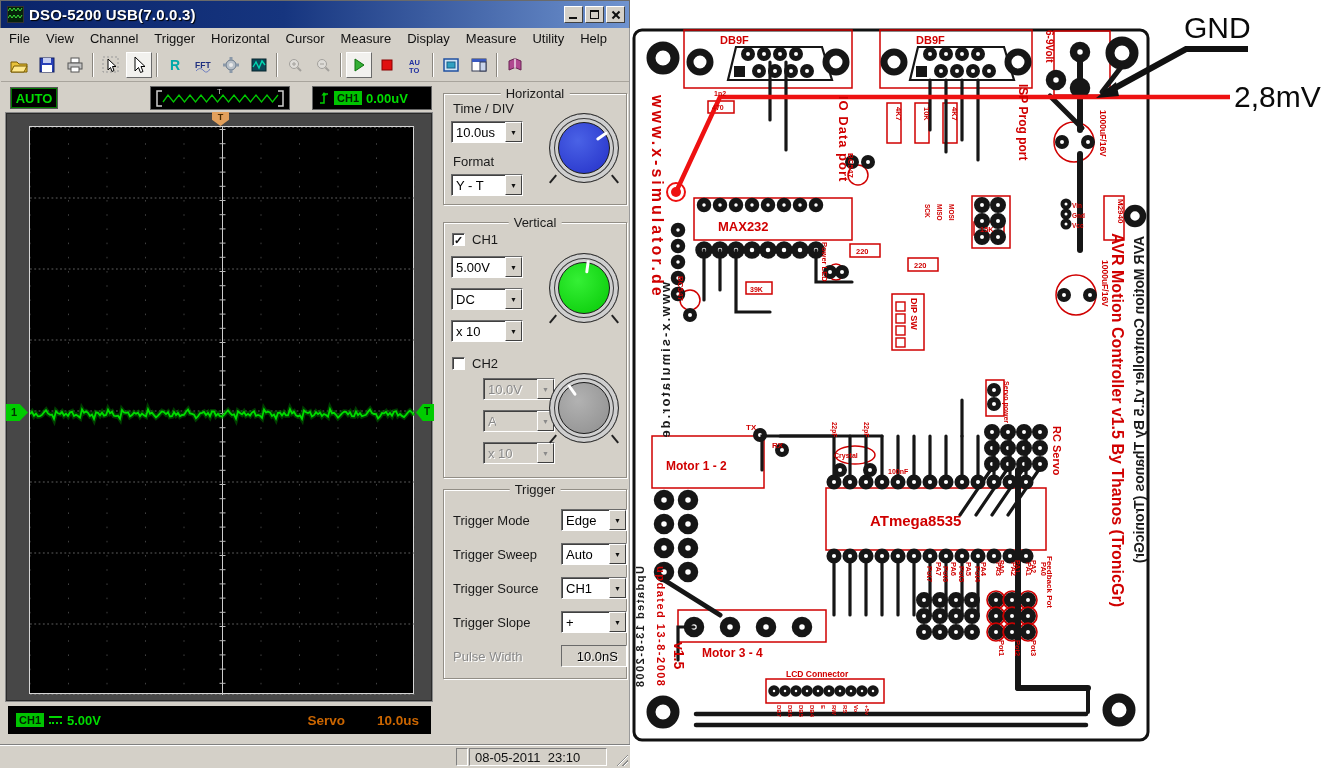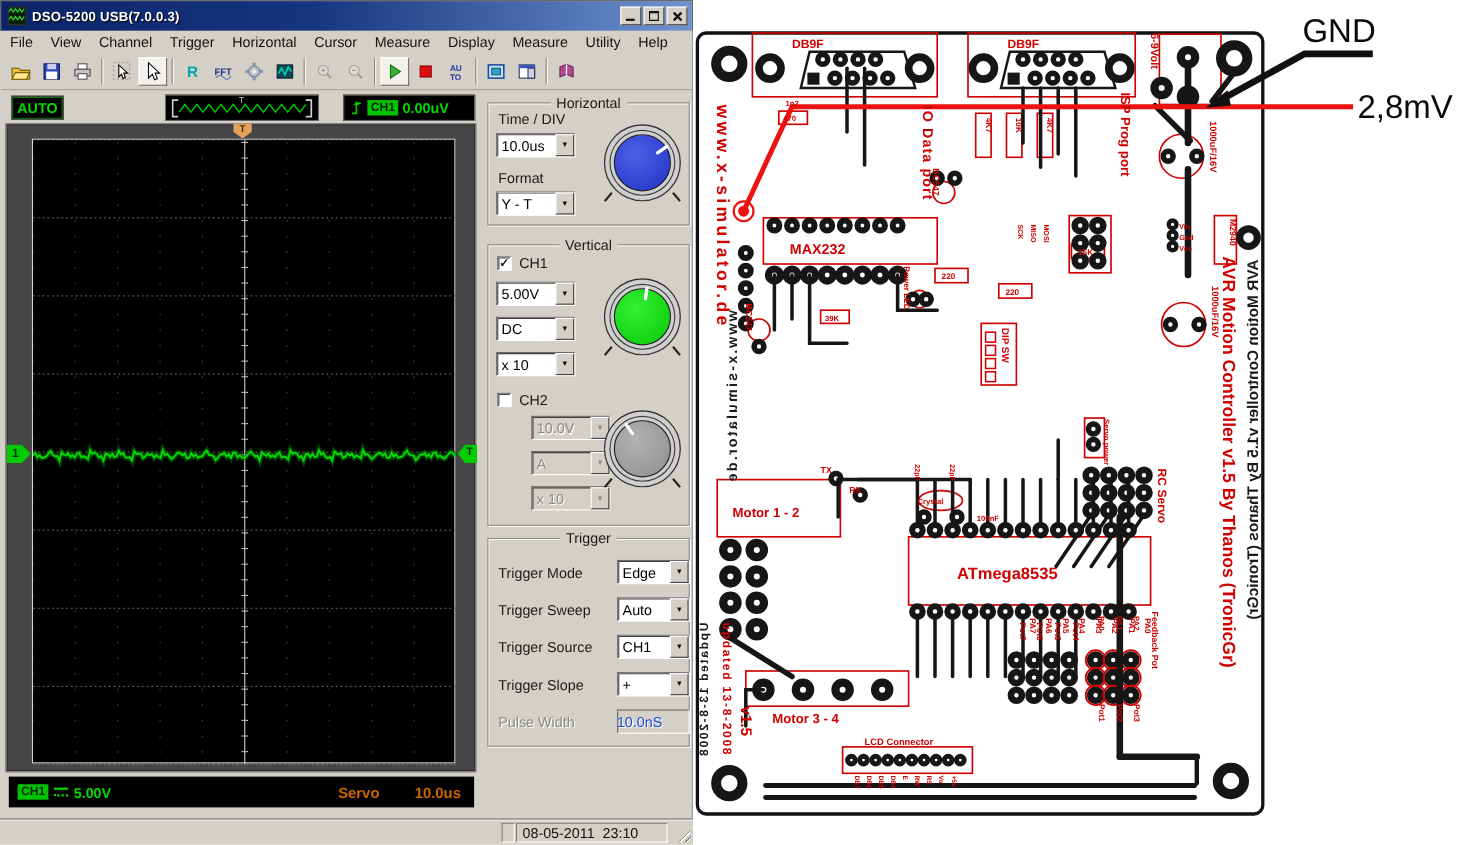--- a/index.html
+++ b/index.html
@@ -2,21 +2,21 @@
 <html><head>
 <meta charset="utf-8">
 <style>
   html,body{margin:0;padding:0;background:#fff;}
   *{box-sizing:border-box;}
   .stage{position:relative;width:1340px;height:768px;font-family:"Liberation Sans",sans-serif;overflow:hidden;background:#fff;}
   
   .app{position:absolute;left:0;top:0;width:630px;height:768px;background:#d4d0c8;border-right:1px solid #9a9a9a;}
   .titlebar{position:absolute;left:0;top:0;width:630px;height:28px;background:linear-gradient(90deg,#0a246a 0%,#16357f 45%,#6f93cf 100%);display:flex;align-items:center;padding:0 4px;border:1px solid #6a6a6a;border-bottom:none;}
   .title-icon{width:17px;height:17px;margin:0 5px 0 2px;background:#06220a;border:1px solid #333;display:flex;align-items:center;justify-content:center;}
-  .title-text{color:#fff;font-weight:bold;font-size:12px;flex:1;letter-spacing:.2px;text-shadow:1px 1px 1px #000;}
+  .title-text{color:#fff;font-weight:bold;font-size:15px;flex:1;letter-spacing:.2px;text-shadow:1px 1px 1px #000;}
   .winbtn{width:19px;height:17px;background:#d4d0c8;border:1px solid;border-color:#fff #404040 #404040 #fff;margin-left:2px;position:relative;}
   .winbtn .glyph-min{position:absolute;left:4px;bottom:3px;width:8px;height:2px;background:#111;}
   .winbtn .glyph-max{position:absolute;left:4px;top:3px;width:9px;height:9px;border:1px solid #111;border-top-width:2px;}
   .winbtn .glyph-x1,.winbtn .glyph-x2{position:absolute;left:4px;top:7px;width:10px;height:2px;background:#111;}
   .glyph-x1{transform:rotate(45deg);} .glyph-x2{transform:rotate(-45deg);}
   .menubar{position:absolute;left:1px;top:28px;width:628px;height:21px;background:#d4d0c8;display:flex;align-items:center;font-size:13px;color:#111;}
   .menu-item{padding:2px 8px;}
   .toolbar{position:absolute;left:1px;top:49px;width:628px;height:33px;background:#d4d0c8;display:flex;align-items:center;padding-left:4px;border-bottom:1px solid #a8a49c;}
   .tb{width:26px;height:26px;display:flex;align-items:center;justify-content:center;border:1px solid transparent;margin:0 1px;}
   .tb.active{background:#f2f1ee;border-color:#fff #6a6a6a #6a6a6a #fff;}
@@ -44,21 +44,21 @@
   
   .grp{position:absolute;border:1px solid #928e86;box-shadow:inset 1px 1px 0 #fff,1px 1px 0 #fff;}
   .grp-title{position:absolute;top:-8px;left:50%;transform:translateX(-50%);background:#d4d0c8;padding:0 5px;font-size:13px;color:#1a1a1a;}
   .ctl-label{position:absolute;font-size:13px;color:#1a1a1a;white-space:nowrap;}
   .ctl-label.disabled,.combo.disabled .combo-text{color:#8a8a8a;text-shadow:1px 1px 0 #fff;}
   .combo{position:absolute;height:22px;background:#fff;border:1px solid;border-color:#6a6a6a #fff #fff #6a6a6a;box-shadow:inset 1px 1px 0 #404040;display:flex;}
   .combo-text{flex:1;font-size:13px;padding:3px 0 0 4px;color:#000;white-space:nowrap;overflow:hidden;}
   .combo-btn{width:17px;background:#d4d0c8;border:1px solid;border-color:#fff #404040 #404040 #fff;display:flex;align-items:center;justify-content:center;font-size:7px;color:#111;}
   .combo.disabled{background:#d4d0c8;margin-left:32px;}
   .combo.disabled .combo-btn{color:#8a8a8a;}
-  .pulsebox{position:absolute;height:22px;background:#d4d0c8;border:1px solid;border-color:#6a6a6a #fff #fff #6a6a6a;font-size:13px;color:#1d4ed8;text-shadow:1px 1px 0 #fff;display:flex;align-items:center;justify-content:flex-end;padding-right:24px;}
+  .pulsebox{position:absolute;height:22px;background:#d4d0c8;border:1px solid;border-color:#6a6a6a #fff #fff #6a6a6a;font-size:13px;color:#000000;text-shadow:1px 1px 0 #fff;display:flex;align-items:center;justify-content:flex-end;padding-right:8px;}
   .cb{position:absolute;width:13px;height:13px;background:#fff;border:1px solid;border-color:#6a6a6a #fff #fff #6a6a6a;box-shadow:inset 1px 1px 0 #404040;font-size:11px;font-weight:bold;color:#111;line-height:12px;text-align:center;}
   .cb.checked::after{content:"✓";}
   .knob{position:absolute;width:70px;height:70px;border-radius:50%;background:#cfcfcf;border:1px solid #2a2a2a;box-shadow:inset 0 0 0 4px #cfcfcf,inset 0 0 0 5px #3a3a3a;}
   .knob::before,.knob::after{content:"";position:absolute;width:2px;height:10px;background:#222;bottom:-2px;}
   .knob::before{left:2px;transform:rotate(40deg);}
   .knob::after{right:2px;transform:rotate(-40deg);}
   .knob-face{position:absolute;left:8px;top:8px;width:52px;height:52px;border-radius:50%;border:1px solid #1a1a1a;}
   .knob-face.blue{background:radial-gradient(circle at 38% 35%,#4a62e6,#2430c8);}
   .knob-face.green{background:radial-gradient(circle at 38% 35%,#35f035,#06c806);}
   .knob-face.gray{background:radial-gradient(circle at 38% 35%,#b2b2b2,#8e8e8e);}

